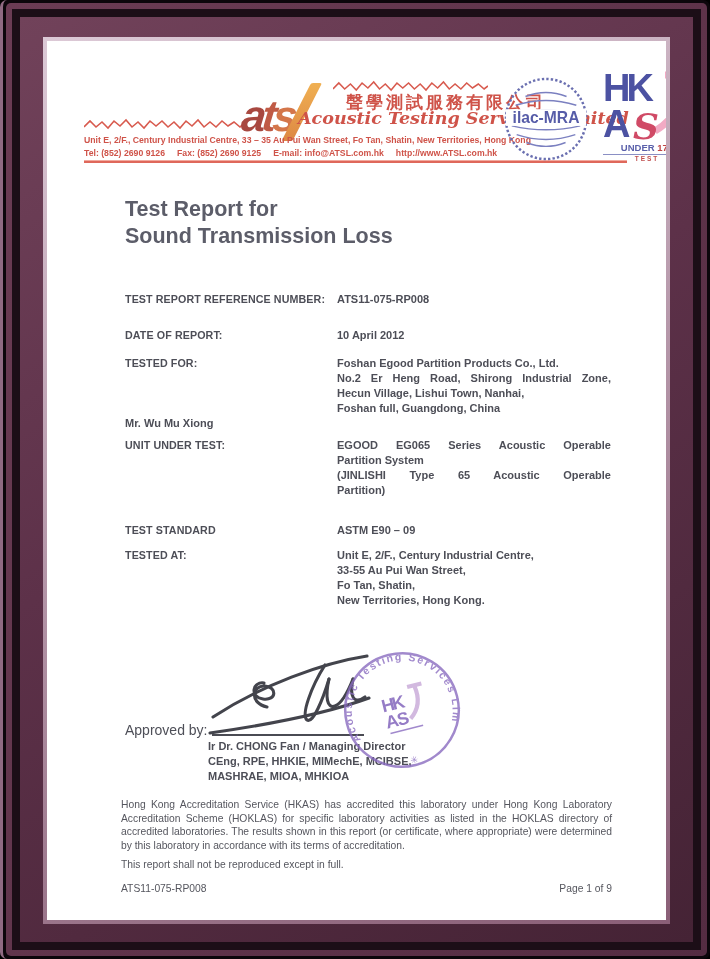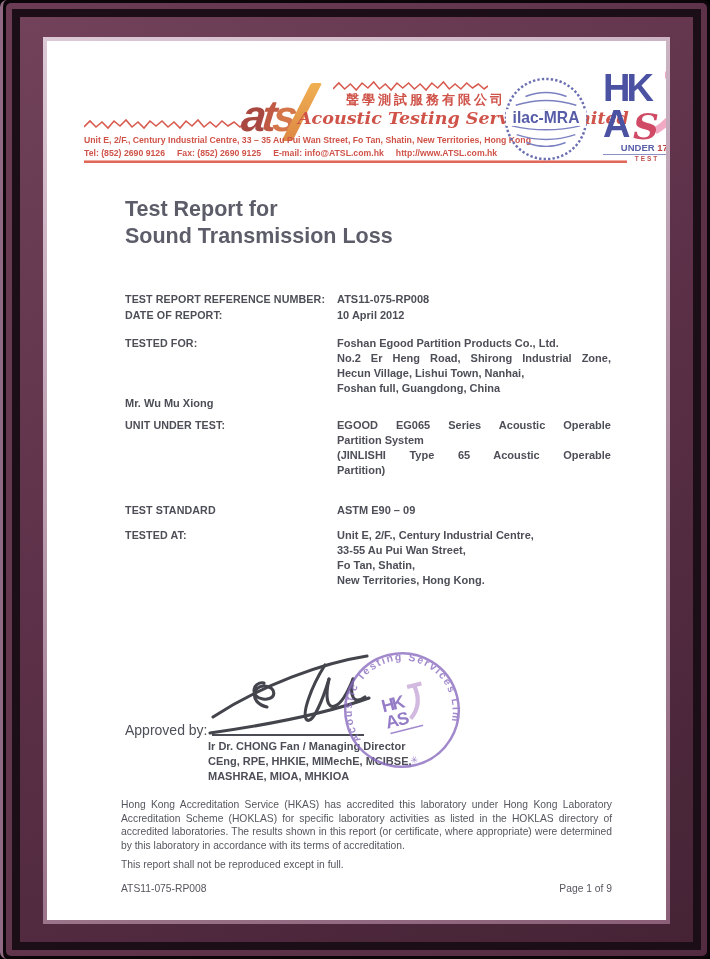--- a/index.html
+++ b/index.html
@@ -14,21 +14,21 @@
   .f5{width:100%;height:100%;box-sizing:border-box;background:linear-gradient(160deg,#dcc9d6,#8a5f77);padding:4px;}
   .page{position:relative;width:100%;height:100%;background:#ffffff;overflow:hidden;color:#54555e;}
 
   
   .zig{position:absolute;}
   .atsl{position:absolute;left:196px;top:32px;font-weight:800;font-style:italic;font-size:44px;
         letter-spacing:-4px;transform:skewX(-6deg);line-height:44px;}
   .atsl .la{color:#a84840}.atsl .lt{color:#c05a45}.atsl .ls{color:#d4764a}
   .atsl .ll{display:inline-block;width:11px;height:58px;background:linear-gradient(180deg,#f0b052,#dd8843);
         transform:skewX(-22deg) translateY(10px);margin-left:6px;border-radius:2px;}
-  .zh{position:absolute;left:299px;top:50px;color:#cf5349;font-weight:bold;font-size:13px;letter-spacing:3px;white-space:nowrap;}
+  .zh{position:absolute;left:299px;top:50px;color:#cf5349;font-weight:bold;font-size:17px;letter-spacing:3px;white-space:nowrap;}
   .en-script{position:absolute;left:251px;top:67px;color:#cf5349;font-weight:bold;font-style:italic;
         font-size:17.5px;font-family:"DejaVu Serif", serif;white-space:nowrap;}
   .addr{position:absolute;left:37px;top:94px;width:470px;color:#cf5349;font-size:8.7px;font-weight:bold;white-space:nowrap;}
   .contact{position:absolute;left:37px;top:107px;width:470px;color:#cf5349;font-size:8.7px;font-weight:bold;white-space:pre;}
   .rule{position:absolute;left:37px;top:119px;width:543px;height:2px;background:#df685b;border-top:1px solid #f2aa9f;}
   .ilac{position:absolute;left:455px;top:34px;}
   .hkas{position:absolute;left:556px;top:30px;width:95px;text-align:left;}
   .hoklas-line{position:absolute;left:556px;top:101px;width:88px;font-size:9.5px;font-weight:bold;color:#5a60aa;
         text-align:center;border-bottom:1px solid #8a8fc4;padding-bottom:1px;}
   .hoklas-line .num{color:#c04545;}
@@ -36,21 +36,21 @@
 
   
   .title{position:absolute;left:78px;top:155px;font-size:21.5px;line-height:26.5px;font-weight:bold;color:#5c5d69;}
 
   
   .details{position:absolute;left:78px;top:251px;width:486px;font-size:11px;line-height:15px;color:#4d4e57;}
   .drow{display:flex;}
   .dlabel{width:212px;flex:0 0 212px;font-weight:bold;font-size:10.7px;letter-spacing:0.1px;}
   .dval{flex:1;font-weight:bold;}
   .dval .jline{text-align:justify;text-align-last:justify;}
-  .mb15{margin-bottom:1px}.mb13{margin-bottom:13px}.mb11{}
+  .mb15{margin-bottom:21px}.mb13{margin-bottom:13px}.mb11{}
   .mb0{margin-bottom:0}.mb7{margin-bottom:7px}.mb25{margin-bottom:25px}.mb10{margin-bottom:10px}
 
   
   .approved-label{position:absolute;left:78px;top:681px;font-size:14px;color:#4e4f58;}
   .sig{position:absolute;left:160px;top:612px;}
   .sig-underline{position:absolute;left:165px;top:693px;width:152px;height:1.5px;background:#4a4b53;}
   .signatory{position:absolute;left:161px;top:698px;font-size:11px;font-weight:bold;color:#4d4e57;line-height:15px;}
   .stamp{position:absolute;left:292px;top:606px;opacity:.8;transform:rotate(-14deg);}
 
   

